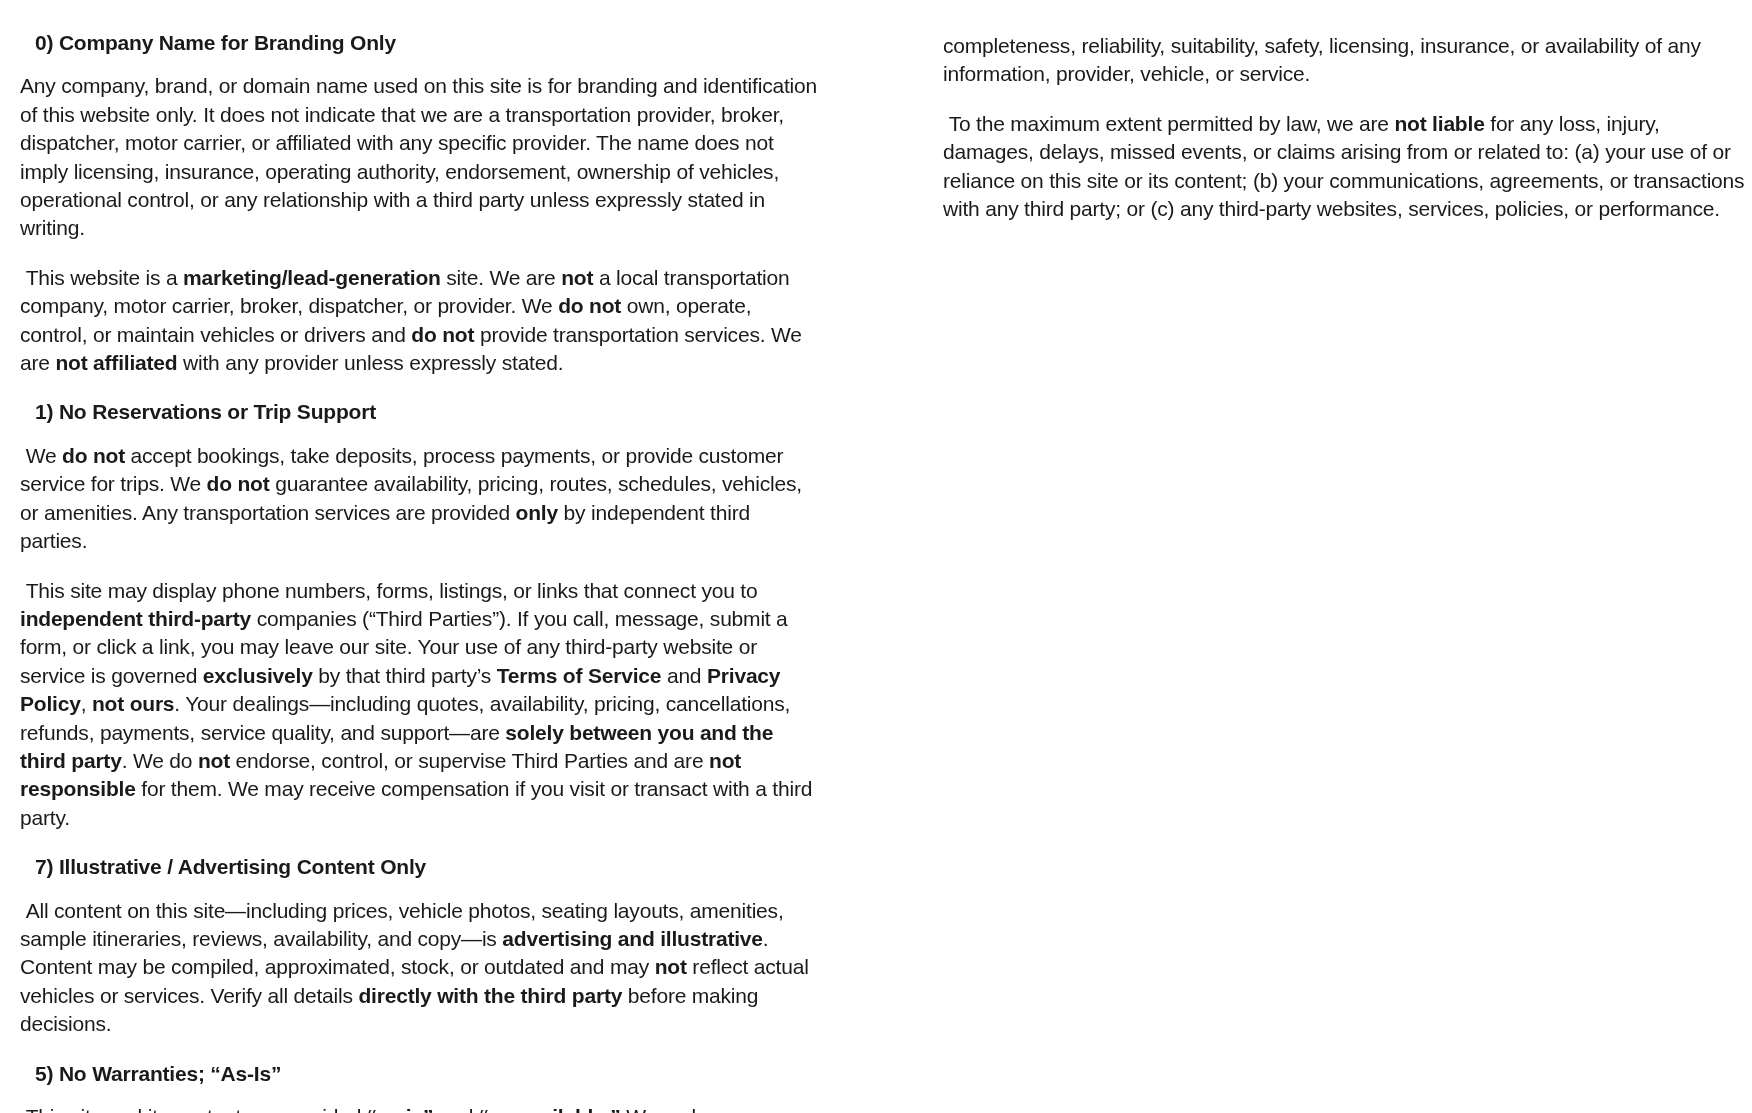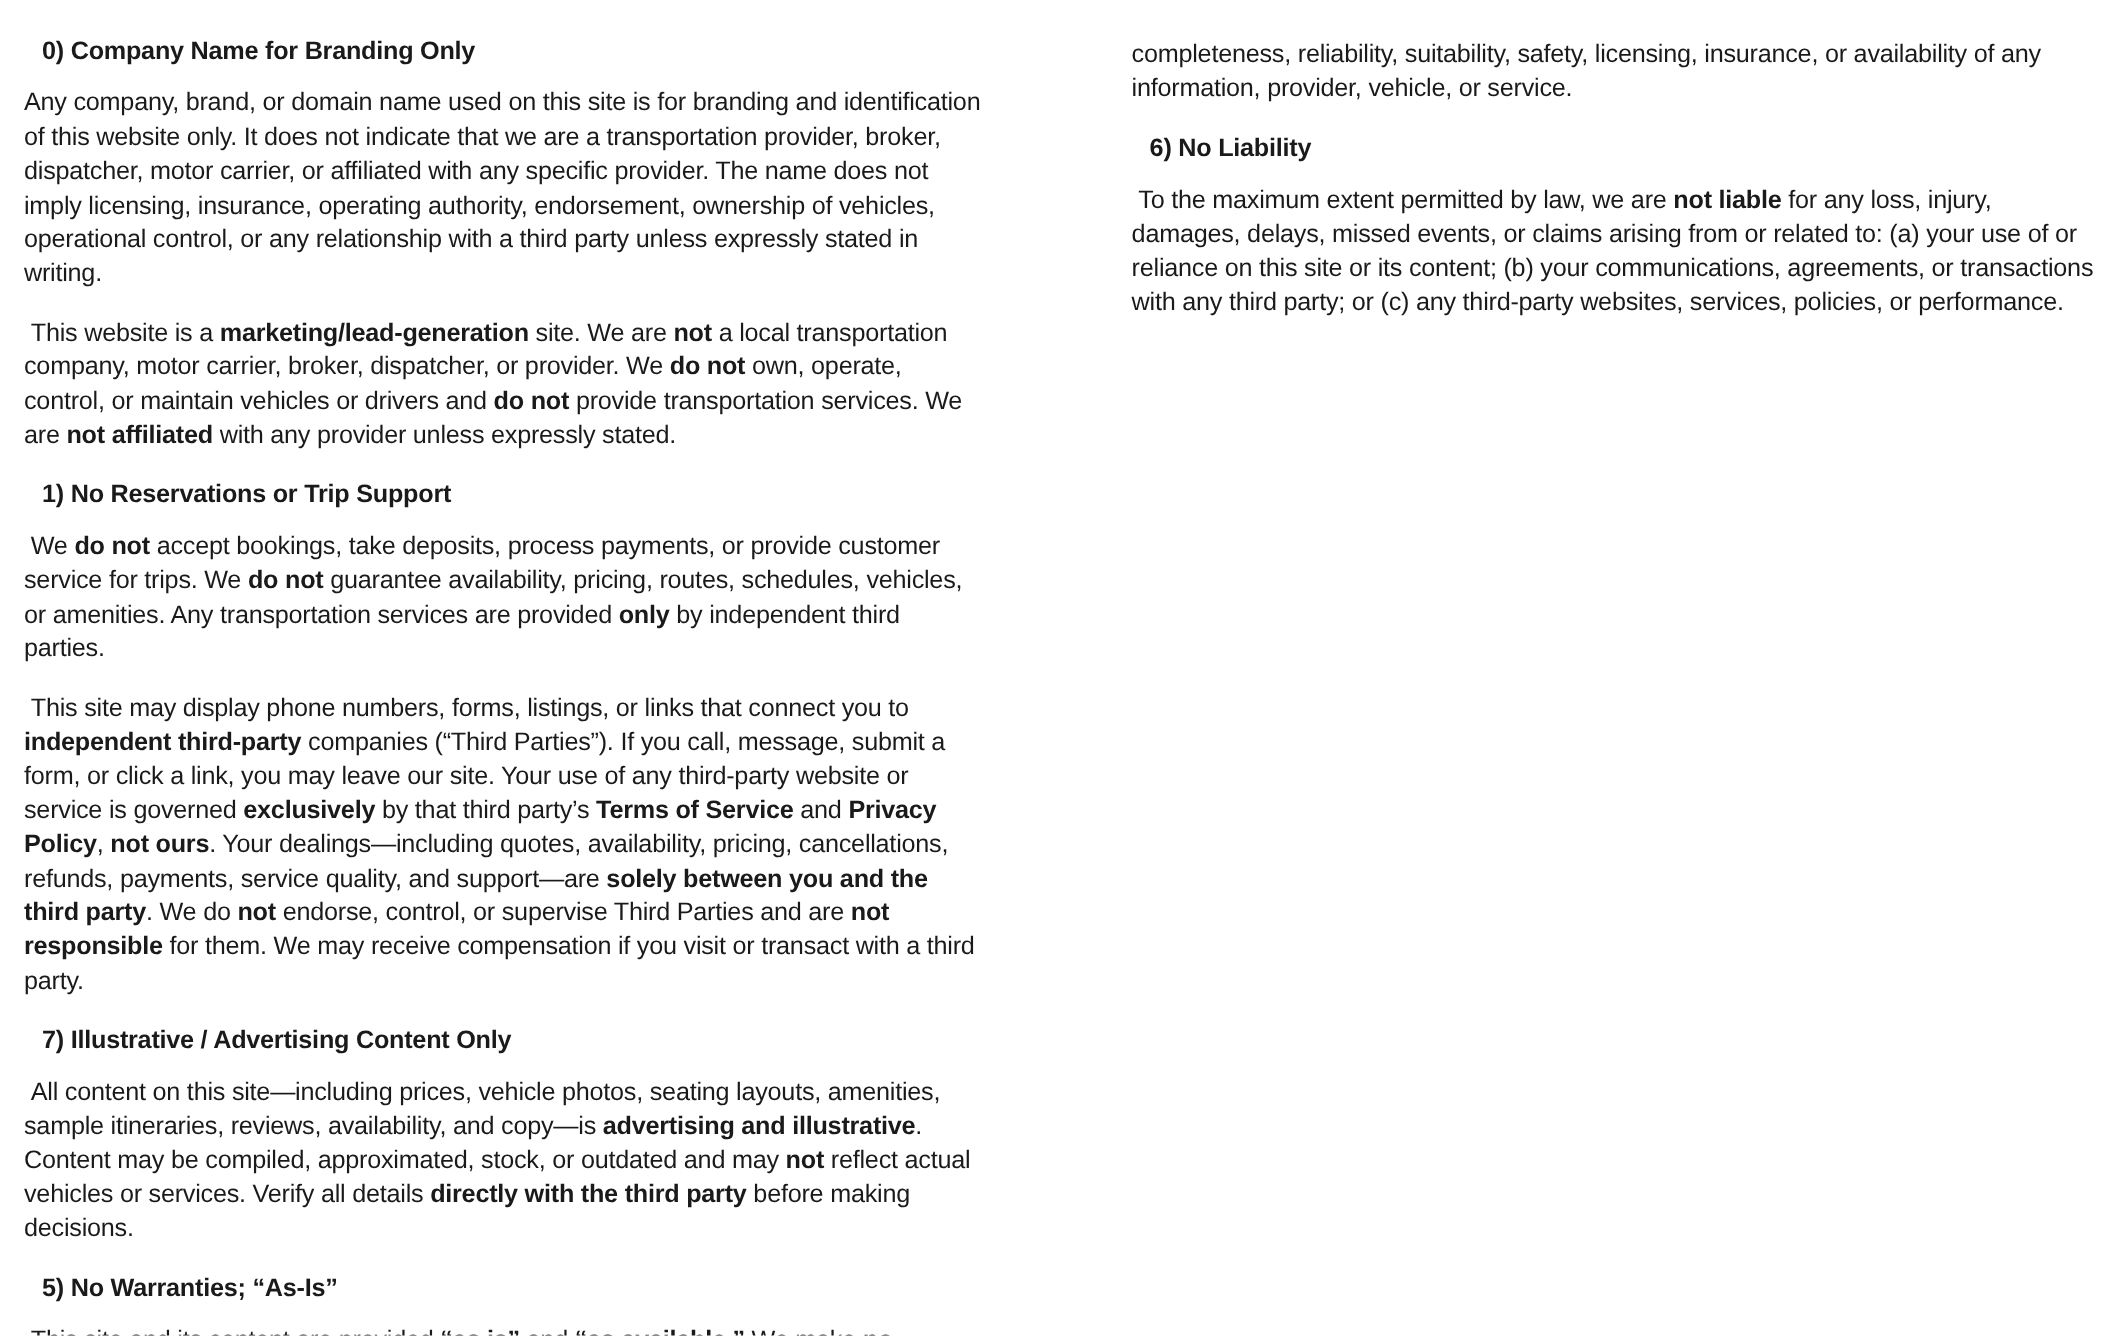--- a/index.html
+++ b/index.html
@@ -67,19 +67,18 @@
       <div class="section">
         <h2 class="section-heading">5) No Warranties; “As-Is”</h2>
         <p class="section-paragraph"> This site and its content are provided <strong>“as is”</strong> and <strong>“as available.”</strong> We make <strong>no representations or warranties</strong> of any kind—express or implied—regarding accuracy,</p>
       </div>
     </div>
   <div class="col col-right">
       <div class="section">
         <p class="section-paragraph">completeness, reliability, suitability, safety, licensing, insurance, or availability of any information, provider, vehicle, or service.</p>
       </div>
       <div class="section">
-        <h2 class="section-heading">6) No Liability</h2>
         <p class="section-paragraph"> To the maximum extent permitted by law, we are <strong>not liable</strong> for any loss, injury, damages, delays, missed events, or claims arising from or related to: (a) your use of or reliance on this site or its content; (b) your communications, agreements, or transactions with any third party; or (c) any third-party websites, services, policies, or performance.</p>
       </div>
       <div class="section">
       </div>
     </div>
 </div>
 
 </body></html>

